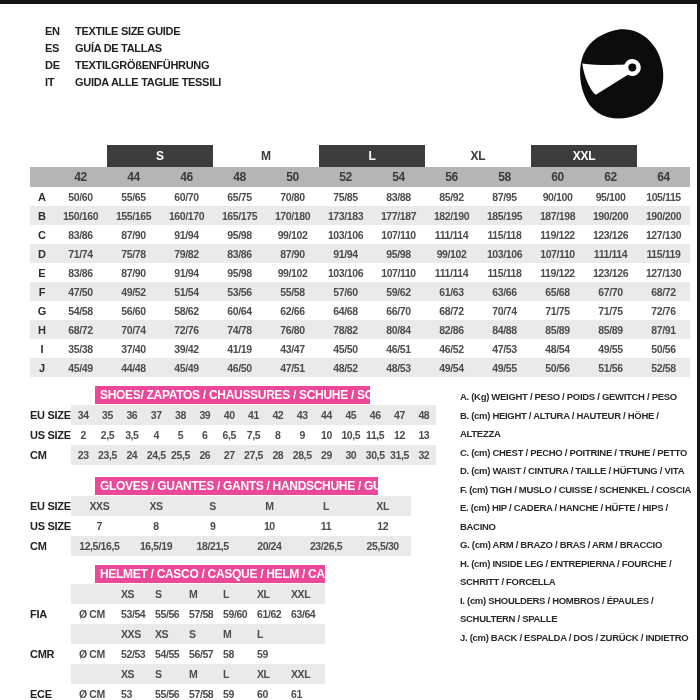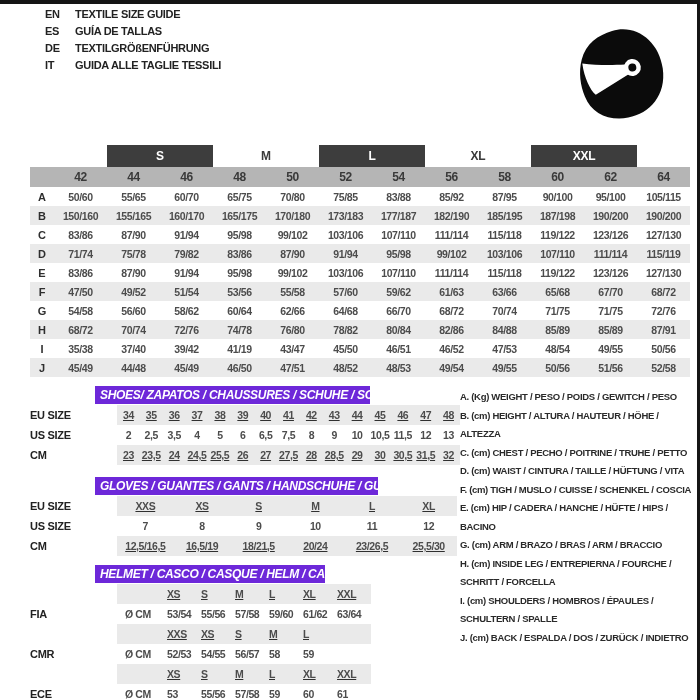--- a/index.html
+++ b/index.html
@@ -6,21 +6,21 @@
   body{
     width:700px;height:700px;position:relative;background:#ffffff;
     font-family:"Liberation Sans","DejaVu Sans",sans-serif;
     overflow:hidden;color:#303030;
   }
   
   .frame-top{position:absolute;left:0;top:0;width:700px;height:4px;background:#151515;}
   .frame-right{position:absolute;right:0;top:0;width:3px;height:700px;background:#151515;}
 
   
-  #language-list{position:absolute;left:45px;top:5px;}
+  #language-list{position:absolute;left:45px;top:22px;}
   .lang-row{display:flex;height:17px;align-items:center;}
   .lang-code{width:30px;font-weight:bold;font-size:11px;letter-spacing:-0.3px;color:#222;}
   .lang-text{font-weight:bold;font-size:11px;letter-spacing:-0.3px;color:#222;}
 
   
   #helmet-icon{position:absolute;left:572px;top:18px;width:100px;height:110px;}
 
   
   #main-table{position:absolute;left:30px;top:145px;width:660px;}
   .m-group-row{display:grid;grid-template-columns:24px repeat(12,1fr);height:22px;}
@@ -32,24 +32,24 @@
   .m-row{display:grid;grid-template-columns:24px repeat(12,1fr);height:19px;}
   .m-row:nth-child(even){background:#eaeaea;}
   .m-letter{display:flex;align-items:center;justify-content:center;font-weight:bold;font-size:11px;color:#2e2e2e;}
   .m-cell{display:flex;align-items:center;justify-content:center;font-weight:bold;font-size:10.5px;color:#4c4c4c;letter-spacing:-0.4px;white-space:nowrap;}
 
   
   #lower-tables{position:absolute;left:30px;top:386px;width:430px;}
   .sub-row{display:flex;height:20px;align-items:stretch;}
   .sub-title-row{display:flex;height:18px;align-items:stretch;margin-bottom:1px;}
   .sub-gutter{width:65px;flex:none;}
-  .sub-label{width:87px;flex:none;display:flex;align-items:center;font-weight:bold;font-size:11px;color:#222;letter-spacing:-0.3px;}
-  .sub-title{background:#6d28d9;color:#fff;font-weight:bold;font-size:12px;letter-spacing:-0.3px;display:flex;align-items:center;padding-left:5px;white-space:nowrap;font-style:italic;}
+  .sub-label{width:41px;flex:none;display:flex;align-items:center;font-weight:bold;font-size:11px;color:#222;letter-spacing:-0.3px;}
+  .sub-title{background:#ec4899;color:#fff;font-weight:bold;font-size:12px;letter-spacing:-0.3px;display:flex;align-items:center;padding-left:5px;white-space:nowrap;}
   .sub-vals{display:grid;align-items:center;}
-  .sub-vals.stripe{background:#eaeaea;text-decoration:underline;}
+  .sub-vals.stripe{background:#eaeaea;}
   .sub-cell{display:flex;align-items:center;justify-content:center;font-weight:bold;font-size:10.5px;color:#4c4c4c;letter-spacing:-0.4px;white-space:nowrap;}
   #shoes .sub-title{width:270px;}
   #shoes .sub-vals{width:365px;grid-template-columns:repeat(15,1fr);}
   #gloves{margin-top:12px;}
   #gloves .sub-title{width:278px;}
   #gloves .sub-vals{width:340px;grid-template-columns:repeat(6,1fr);}
   #helmet{margin-top:9px;}
   #helmet .sub-title{width:225px;}
   #helmet .sub-vals{width:254px;grid-template-columns:50px repeat(6,34px);}
   #helmet .sub-cell{justify-content:flex-start;}

